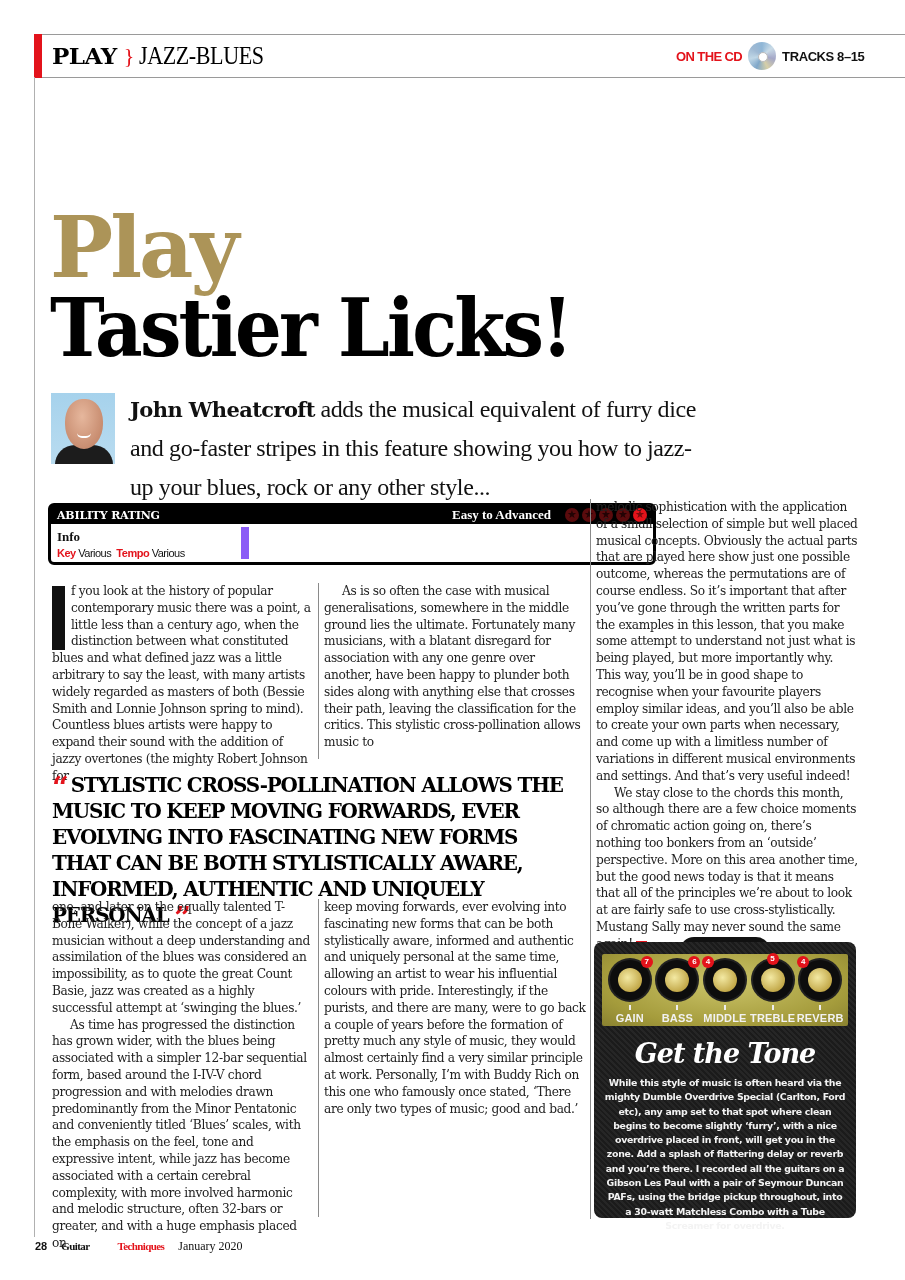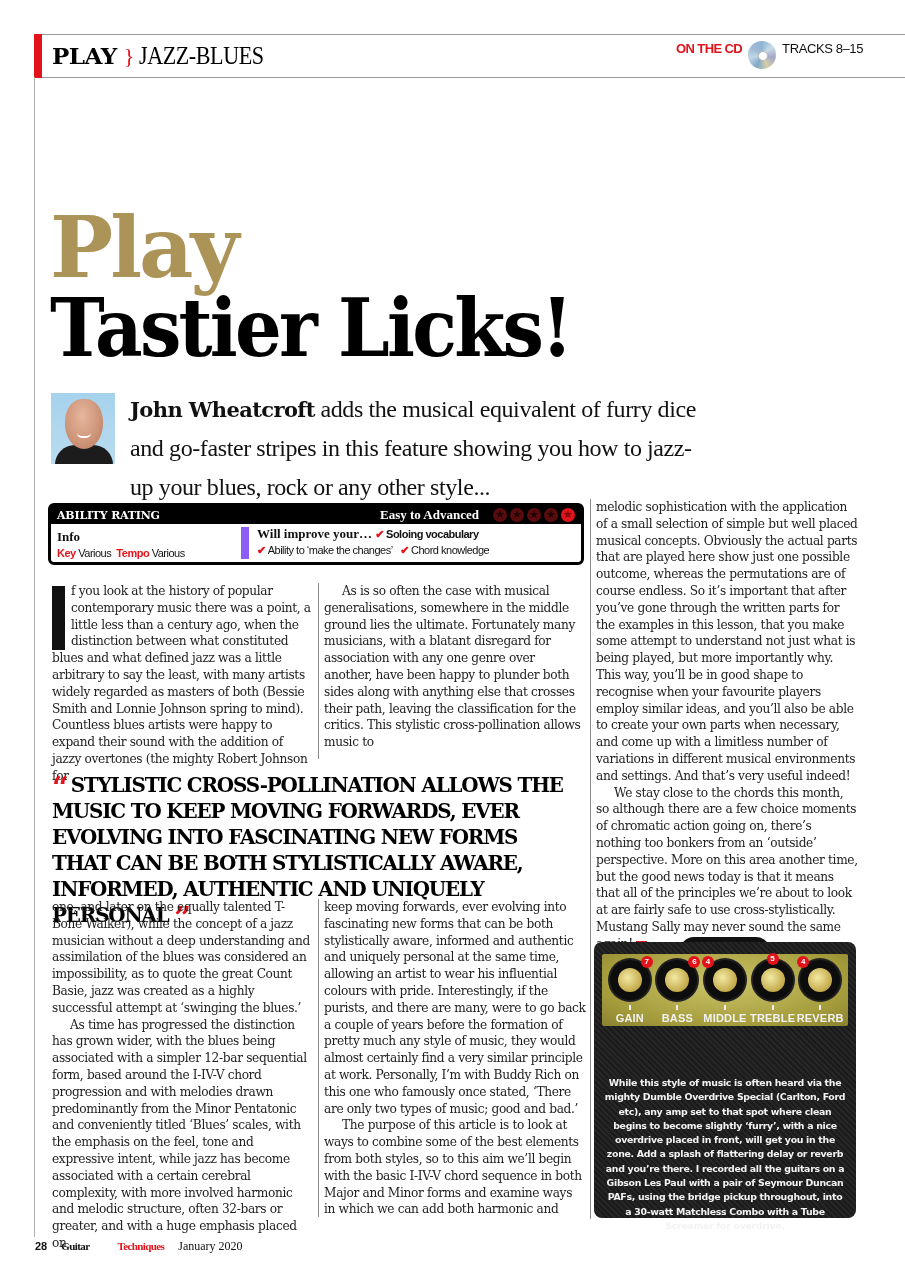--- a/index.html
+++ b/index.html
@@ -9,40 +9,40 @@
   
   .hdr-top { position: absolute; left: 34px; top: 34px; width: 871px; height: 1px; background: #9a9a9a; }
   .hdr-bot { position: absolute; left: 34px; top: 77px; width: 871px; height: 1px; background: #9a9a9a; }
   .hdr-red { position: absolute; left: 34px; top: 34px; width: 8px; height: 44px; background: #e3131b; }
   .page-vline { position: absolute; left: 34px; top: 77px; width: 1px; height: 1160px; background: #b0b0b0; }
   .section-label { position: absolute; left: 52px; top: 40px; height: 32px; display: flex; align-items: center; white-space: nowrap; }
   .section-play { font-family: "DejaVu Serif", serif; font-weight: 900; font-size: 22px; letter-spacing: -0.5px; color: #000; transform: scaleX(1.05); transform-origin: left; }
   .section-brace { color: #e3131b; font-family: "Liberation Serif", serif; font-size: 22px; margin: 0 5px 0 10px; }
   .section-sub { font-family: "Liberation Serif", serif; font-size: 26px; color: #000; transform: scaleX(0.85); transform-origin: left; letter-spacing: -0.5px; }
 
-  .cd-wrap { position: absolute; left: 676px; top: 41px; height: 30px; display: flex; gap: 6px; white-space: nowrap; }
+  .cd-wrap { position: absolute; left: 676px; top: 41px; height: 30px; display: flex; align-items: center; gap: 6px; white-space: nowrap; }
   .cd-label { font-family: "Liberation Sans", sans-serif; font-weight: 700; font-size: 13px; color: #e3131b; letter-spacing: -0.6px; }
   .cd-disc { width: 28px; height: 28px; border-radius: 50%; background: conic-gradient(#8fb6d6, #c9dbe7, #a4a7c7, #d6cfa8, #7fa7c9, #c0d7e6, #9fb9d3, #8fb6d6); position: relative; }
   .cd-disc::after { content: ""; position: absolute; left: 10px; top: 10px; width: 8px; height: 8px; border-radius: 50%; background: #fff; border: 1px solid #bbb; }
-  .cd-tracks { font-family: "Liberation Sans", sans-serif; font-weight: 400; font-size: 13px; color: #111; letter-spacing: -0.4px; }
+  .cd-tracks { font-family: "Liberation Sans", sans-serif; font-weight: 700; font-size: 13px; color: #111; letter-spacing: -0.4px; }
 
   
   .title-1 { position: absolute; left: 50px; top: 206px; font-family: "DejaVu Serif", serif; font-weight: 900; font-size: 84px; line-height: 84px; color: #ac9458; letter-spacing: -3px; }
   .title-2 { position: absolute; left: 50px; top: 286px; font-family: "DejaVu Serif", serif; font-weight: 900; font-size: 80px; line-height: 84px; color: #000; letter-spacing: -3px; white-space: nowrap; transform: scaleX(0.92); transform-origin: left; }
 
   
   .avatar { position: absolute; left: 51px; top: 393px; width: 64px; height: 71px; background: linear-gradient(180deg, #a6d2ec 0%, #b9dcf0 100%); overflow: hidden; }
   .avatar .head { position: absolute; left: 14px; top: 6px; width: 38px; height: 50px; border-radius: 45% 45% 50% 50%; background: radial-gradient(ellipse at 45% 35%, #e6b79d, #c4876a 80%); }
   .avatar .body { position: absolute; left: 4px; top: 52px; width: 58px; height: 25px; border-radius: 20px 20px 0 0; background: #1c1c1c; }
   .avatar .smile { position: absolute; left: 26px; top: 40px; width: 14px; height: 5px; border-bottom: 2px solid #fff; border-radius: 0 0 8px 8px; }
   .standfirst { position: absolute; left: 130px; top: 390px; width: 570px; font-family: "Liberation Serif", serif; font-size: 24px; line-height: 39px; color: #111; letter-spacing: -0.4px; }
   .standfirst .author { font-family: "DejaVu Serif", serif; font-weight: 900; font-size: 21px; letter-spacing: -0.6px; }
 
   
-  .ability { position: absolute; left: 48px; top: 503px; width: 536px; height: 62px; border: 3px solid #000; border-radius: 6px; background: #fff; }
+  .ability { position: absolute; left: 48px; top: 503px; width: 608px; height: 62px; border: 3px solid #000; border-radius: 6px; background: #fff; }
   .ability-bar { height: 18px; background: #000; display: flex; align-items: center; padding: 0 6px; color: #fff; }
   .ability-title { font-family: "DejaVu Serif", serif; font-weight: 900; font-size: 11px; letter-spacing: -0.2px; }
   .ability-range { margin-left: auto; font-family: "Liberation Serif", serif; font-weight: 700; font-size: 13px; margin-right: 14px; }
   .stars { display: flex; gap: 3px; }
   .star { width: 14px; height: 14px; border-radius: 50%; background: #5a0b0d; color: #220304; font-size: 11px; line-height: 14px; text-align: center; }
   .star.on { background: #e3131b; color: #7a0a0c; }
   .ability-body { display: flex; height: 38px; }
   .ab-left { width: 198px; padding: 2px 6px; border-right: 8px solid #8b5cf6; margin: 3px 0; }
   .ab-right { padding: 2px 8px; }
   .ab-h { font-family: "Liberation Serif", serif; font-weight: 700; font-size: 13px; line-height: 16px; color: #111; }
@@ -135,30 +135,20 @@
   <div class="ability-body">
     <div class="ab-left">
       <div class="ab-h">Info</div>
       <div class="ab-row">
         <span class="ab-key">Key</span>
         <span>Various</span>&nbsp;
         <span class="ab-key">Tempo</span>
         <span>Various</span>
       </div>
     </div>
-    <div class="ab-right">
-      <div class="ab-h">
-        <span>Will improve your…</span>
-        <span class="ab-row"><span class="tick">✔</span><span>Soloing vocabulary</span></span>
-      </div>
-      <div class="ab-row">
-        <span class="tick">✔</span><span>Ability to ‘make the changes’</span>&nbsp;&nbsp;
-        <span class="tick">✔</span><span>Chord knowledge</span>
-      </div>
-    </div>
   </div>
 </div>
 
 <div class="col-rule" style="left:318px; top:583px; height:176px;"></div>
 <div class="col-rule" style="left:318px; top:899px; height:318px;"></div>
 <div class="col-rule" style="left:590px; top:499px; height:720px;"></div>
 
 <div class="col col1a">
   <span class="dropcap"></span>
   <p>f you look at the history of popular contemporary music there was a point, a little less than a century ago, when the distinction between what constituted blues and what defined jazz was a little arbitrary to say the least, with many artists widely regarded as masters of both (Bessie Smith and Lonnie Johnson spring to mind). Countless blues artists were happy to expand their sound with the addition of jazzy overtones (the mighty Robert Johnson for</p>
@@ -174,21 +164,20 @@
   <span class="pq-mark">”</span>
 </div>
 
 <div class="col col1b">
   <p>one, and later on the equally talented T-Bone Walker), while the concept of a jazz musician without a deep understanding and assimilation of the blues was considered an impossibility, as to quote the great Count Basie, jazz was created as a highly successful attempt at ‘swinging the blues.’</p>
   <p class="ind">As time has progressed the distinction has grown wider, with the blues being associated with a simpler 12-bar sequential form, based around the I-IV-V chord progression and with melodies drawn predominantly from the Minor Pentatonic and conveniently titled ‘Blues’ scales, with the emphasis on the feel, tone and expressive intent, while jazz has become associated with a certain cerebral complexity, with more involved harmonic and melodic structure, often 32-bars or greater, and with a huge emphasis placed on</p>
 </div>
 
 <div class="col col2b">
   <p>keep moving forwards, ever evolving into fascinating new forms that can be both stylistically aware, informed and authentic and uniquely personal at the same time, allowing an artist to wear his influential colours with pride. Interestingly, if the purists, and there are many, were to go back a couple of years before the formation of pretty much any style of music, they would almost certainly find a very similar principle at work. Personally, I’m with Buddy Rich on this one who famously once stated, ‘There are only two types of music; good and bad.’</p>
-  <p class="ind">The purpose of this article is to look at ways to combine some of the best elements from both styles, so to this aim we’ll begin with the basic I-IV-V chord sequence in both Major and Minor forms and examine ways in which we can add both harmonic and</p>
 </div>
 
 <div class="col col3">
   <p>melodic sophistication with the application of a small selection of simple but well placed musical concepts. Obviously the actual parts that are played here show just one possible outcome, whereas the permutations are of course endless. So it’s important that after you’ve gone through the written parts for the examples in this lesson, that you make some attempt to understand not just what is being played, but more importantly why. This way, you’ll be in good shape to recognise when your favourite players employ similar ideas, and you’ll also be able to create your own parts when necessary, and come up with a limitless number of variations in different musical environments and settings. And that’s very useful indeed!</p>
   <p class="ind"><span>We stay close to the chords this month, so although there are a few choice moments of chromatic action going on, there’s nothing too bonkers from an ‘outside’ perspective. More on this area another time, but the good news today is that it means that all of the principles we’re about to look at are fairly safe to use cross-stylistically. Mustang Sally may never sound the same again!</span><span class="endmark">GT</span></p>
 </div>
 
 <div class="tone-handle"></div>
 <div class="tone">
   <div class="amp-panel">
@@ -226,20 +215,21 @@
     </div>
     <div class="knob-wrap">
       <span class="knob-badge" style="left:0; right:auto;">4</span>
       <div class="knob">
           <div class="knob-cap"></div>
         </div>
       <div class="knob-tick"></div>
       <div class="knob-label">REVERB</div>
     </div>
   </div>
+  <div class="tone-title">Get the Tone</div>
   <div class="tone-text">While this style of music is often heard via the mighty Dumble Overdrive Special (Carlton, Ford etc), any amp set to that spot where clean begins to become slightly ‘furry’, with a nice overdrive placed in front, will get you in the zone. Add a splash of flattering delay or reverb and you’re there. I recorded all the guitars on a Gibson Les Paul with a pair of Seymour Duncan PAFs, using the bridge pickup throughout, into a 30-watt Matchless Combo with a Tube Screamer for overdrive.</div>
 </div>
 
 <div class="footer">
   <span class="f-page">28</span>
   <span class="f-brand-a">Guitar</span>
   <span class="f-brand-b">Techniques</span>
   <span class="f-date">January 2020</span>
 </div>
 

